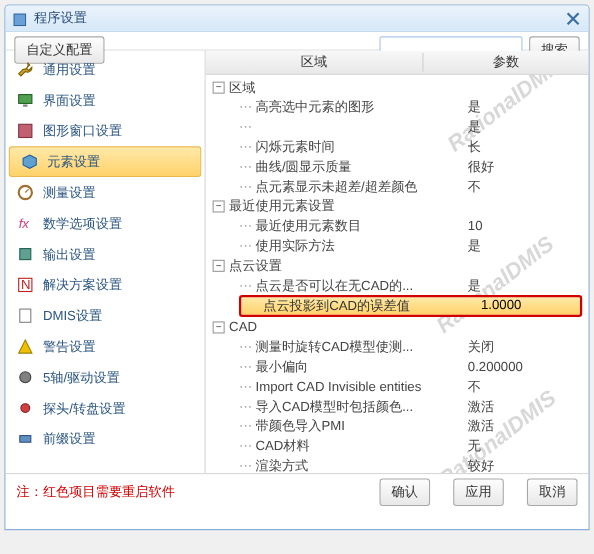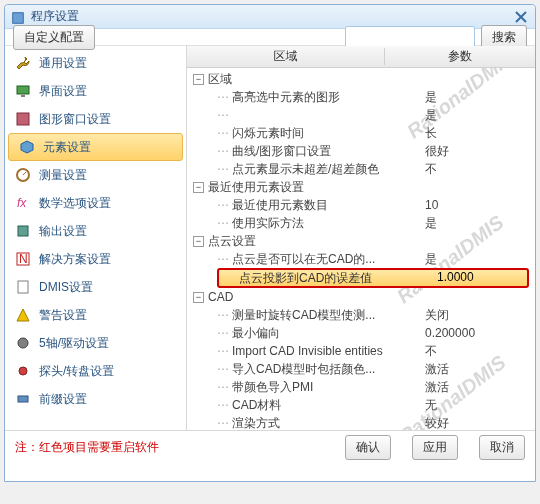--- a/index.html
+++ b/index.html
@@ -2,21 +2,21 @@
 <html><head>
 <meta charset="utf-8">
 <style>
 *{margin:0;padding:0;box-sizing:border-box;font-family:"Microsoft YaHei",SimSun,Arial,sans-serif;font-size:12px}
 body{background:#f0f0f0;width:540px;height:504px;overflow:hidden}
 .window{width:532px;height:478px;margin:4px;background:#fff;border:1px solid #8ab0d8;border-radius:4px 4px 0 0;position:relative}
 .titlebar{height:24px;background:linear-gradient(#eaf3fb,#d6e8f8);border-bottom:1px solid #c0d8ec;border-radius:4px 4px 0 0;display:flex;align-items:center;padding:0 6px}
 .title-icon{width:14px;height:14px;margin-right:6px;display:inline-flex}
 .title-text{flex:1;color:#2a4c7a;font-weight:normal}
 .close-x{width:16px;height:16px;color:#3a6ea5;display:flex;align-items:center;justify-content:center;cursor:pointer}
-.toolbar{height:17px;display:flex;align-items:center;padding:4px 8px;gap:6px;border-bottom:1px solid #e0e0e0}
+.toolbar{height:17px;display:flex;align-items:flex-start;padding:4px 8px;gap:6px;border-bottom:1px solid #e0e0e0}
 .btn{background:linear-gradient(#fdfdfd,#e8e8e8);border:1px solid #a8a8a8;border-radius:3px;padding:3px 10px;cursor:pointer;color:#333}
 .search-input{width:130px;height:22px;border:1px solid #a8c8e8;border-radius:2px;padding:0 4px;margin-left:auto}
 .body{display:flex;height:calc(100% - 24px - 34px - 34px)}
 .sidebar{width:182px;border-right:1px solid #d8d8d8;overflow-y:auto;padding:3px 0}
 .side-item{display:flex;align-items:center;height:28px;padding:0 10px;gap:8px;color:#2a5580;cursor:pointer}
 .side-item.sel{background:linear-gradient(#ffe9a8,#ffd26a);border:1px solid #e8b84a;border-radius:3px;margin:0 3px}
 .side-icon{width:16px;height:16px;display:inline-flex;align-items:flex-start;justify-content:center}
 .main{flex:1;display:flex;flex-direction:column;overflow:hidden}
 .hdr{height:22px;background:linear-gradient(#f8f8f8,#e8e8e8);border-bottom:1px solid #d0d0d0;display:flex;align-items:center}
 .hdr-col1{width:198px;text-align:center;border-right:1px solid #d0d0d0;color:#333}
@@ -198,21 +198,21 @@
             <span class="dots">⋯</span>
             <span class="val">是</span>
           </div>
         <div class="row leaf" style="padding-left:28px">
             <span class="dots">⋯</span>
             <span class="lbl">闪烁元素时间</span>
             <span class="val">长</span>
           </div>
         <div class="row leaf" style="padding-left:28px">
             <span class="dots">⋯</span>
-            <span class="lbl">曲线/图形窗口设置</span>
+            <span class="lbl">曲线/圆显示质量</span>
             <span class="val">很好</span>
           </div>
         <div class="row leaf" style="padding-left:28px">
             <span class="dots">⋯</span>
             <span class="lbl">点元素显示未超差/超差颜色</span>
             <span class="val">不</span>
           </div>
 
         <div class="row grp" style="padding-left:6px">
             <span class="exp">−</span>

